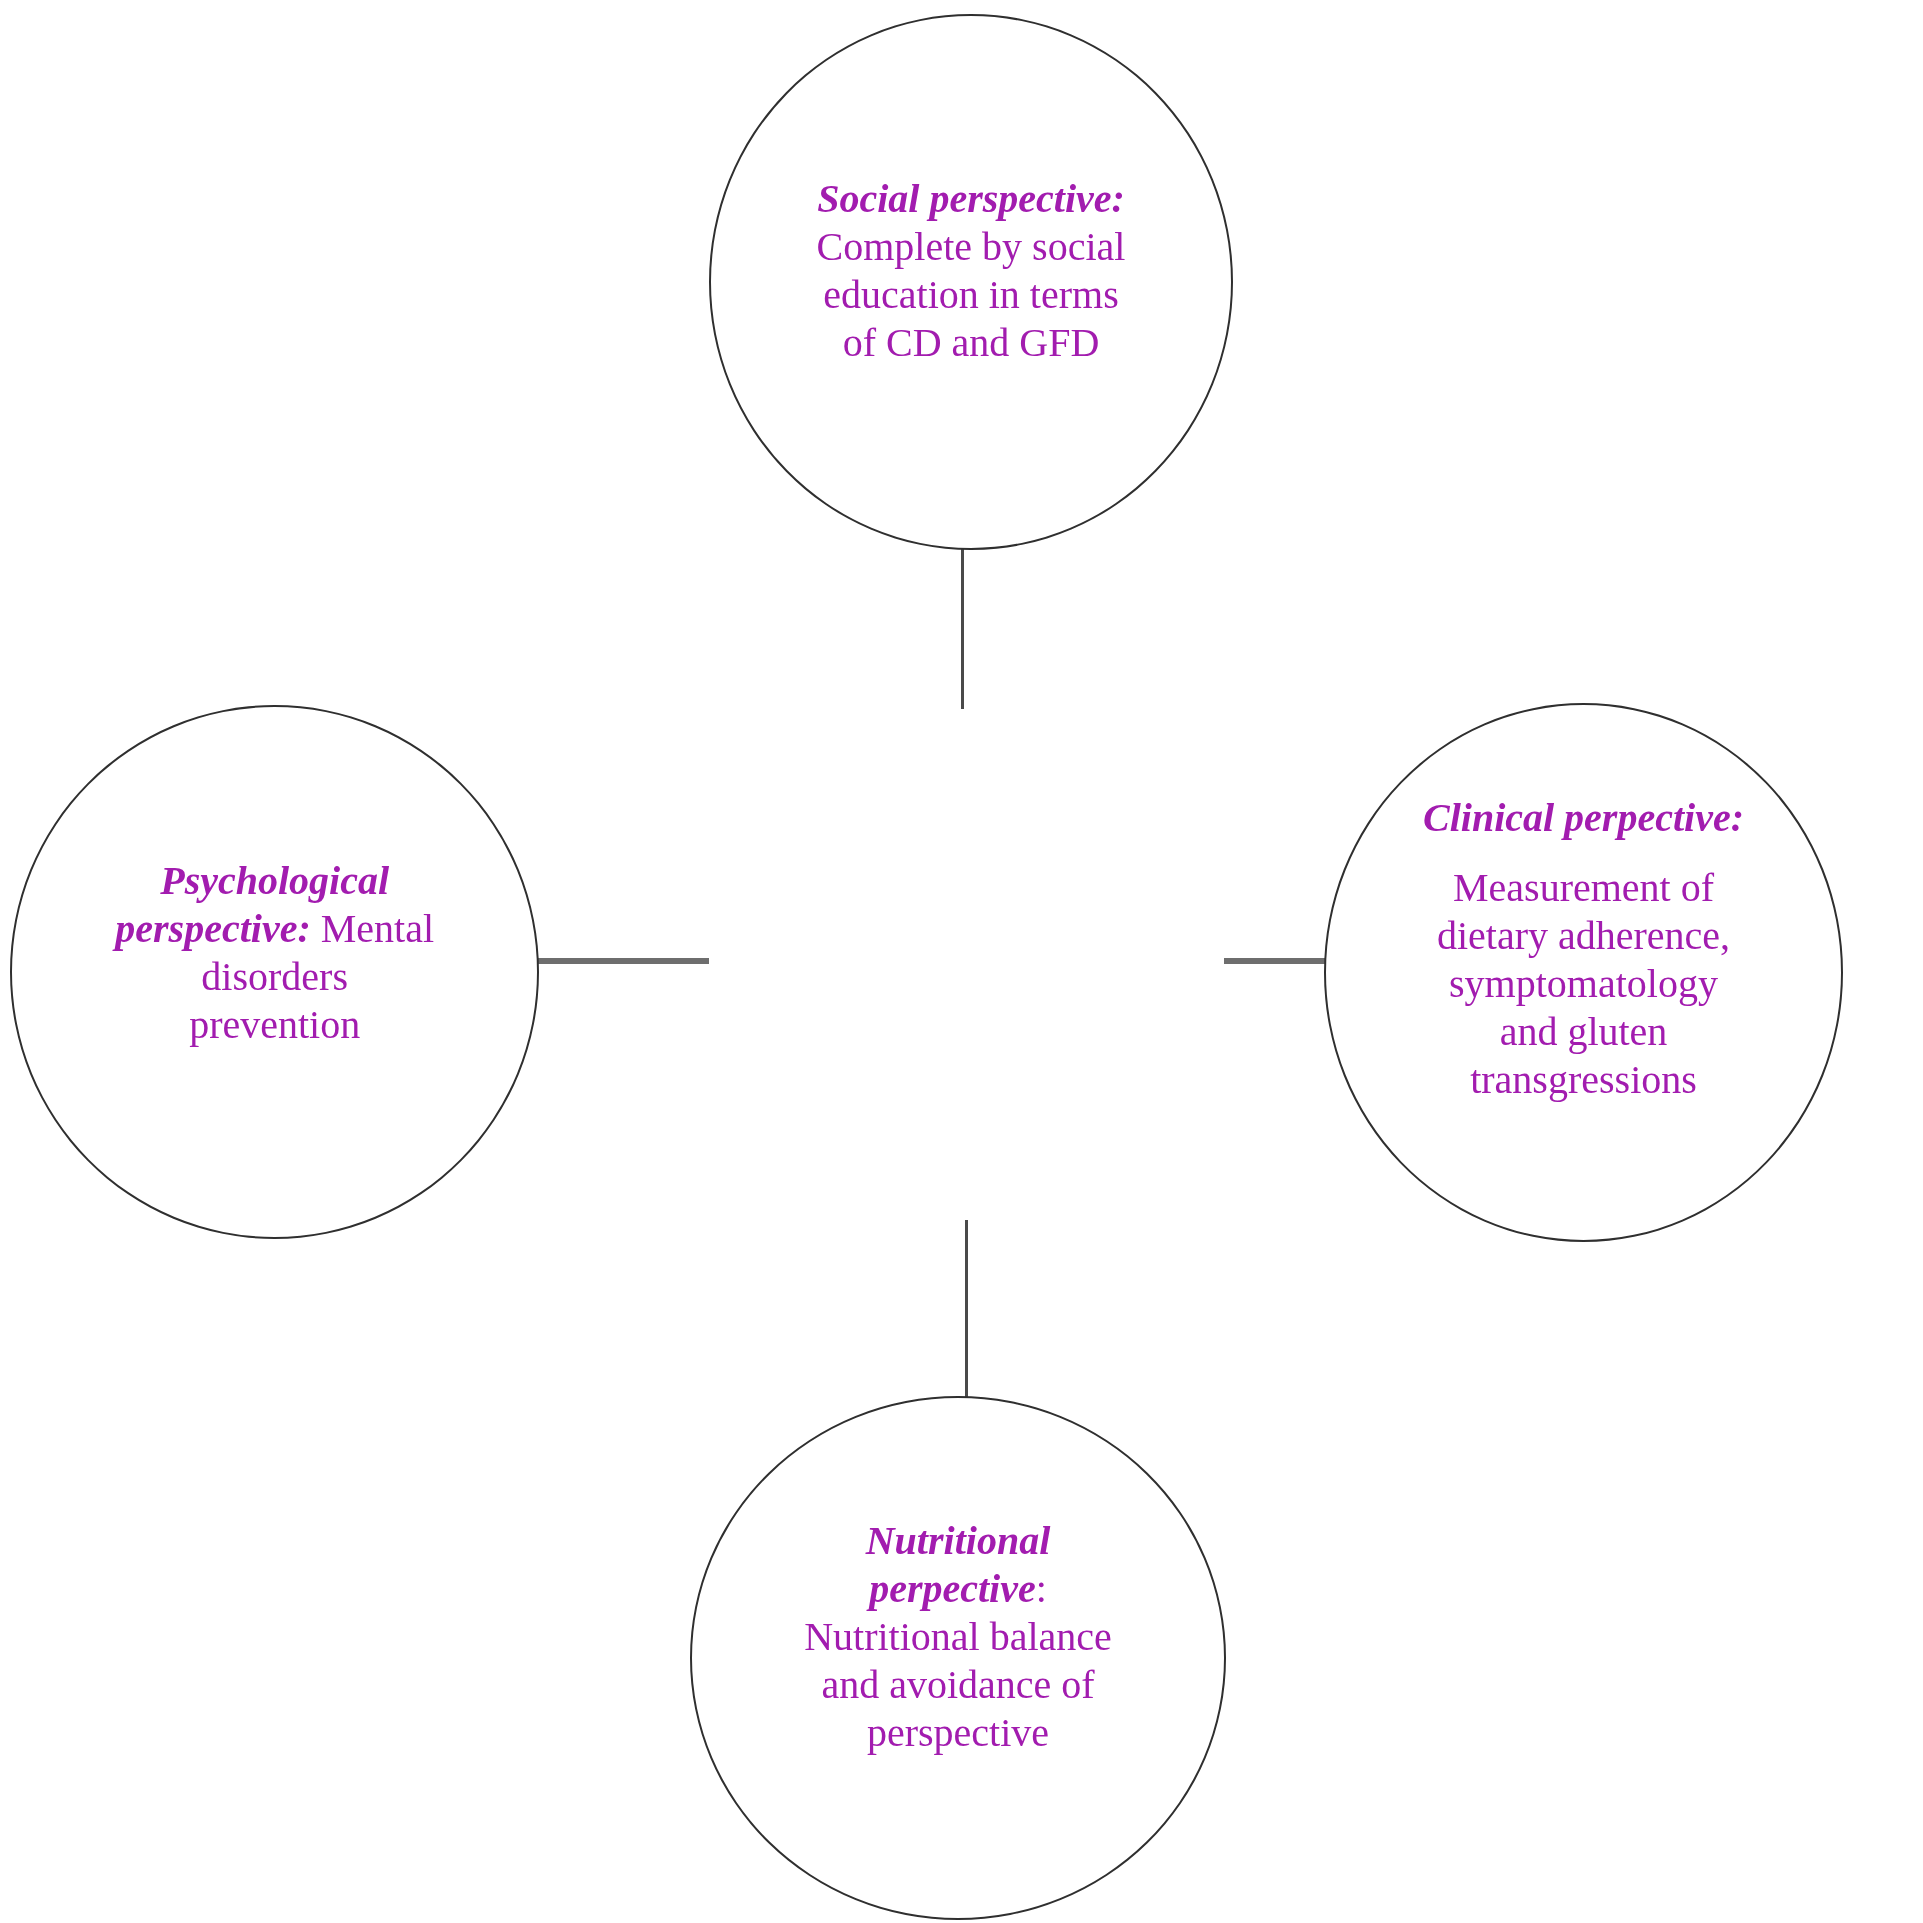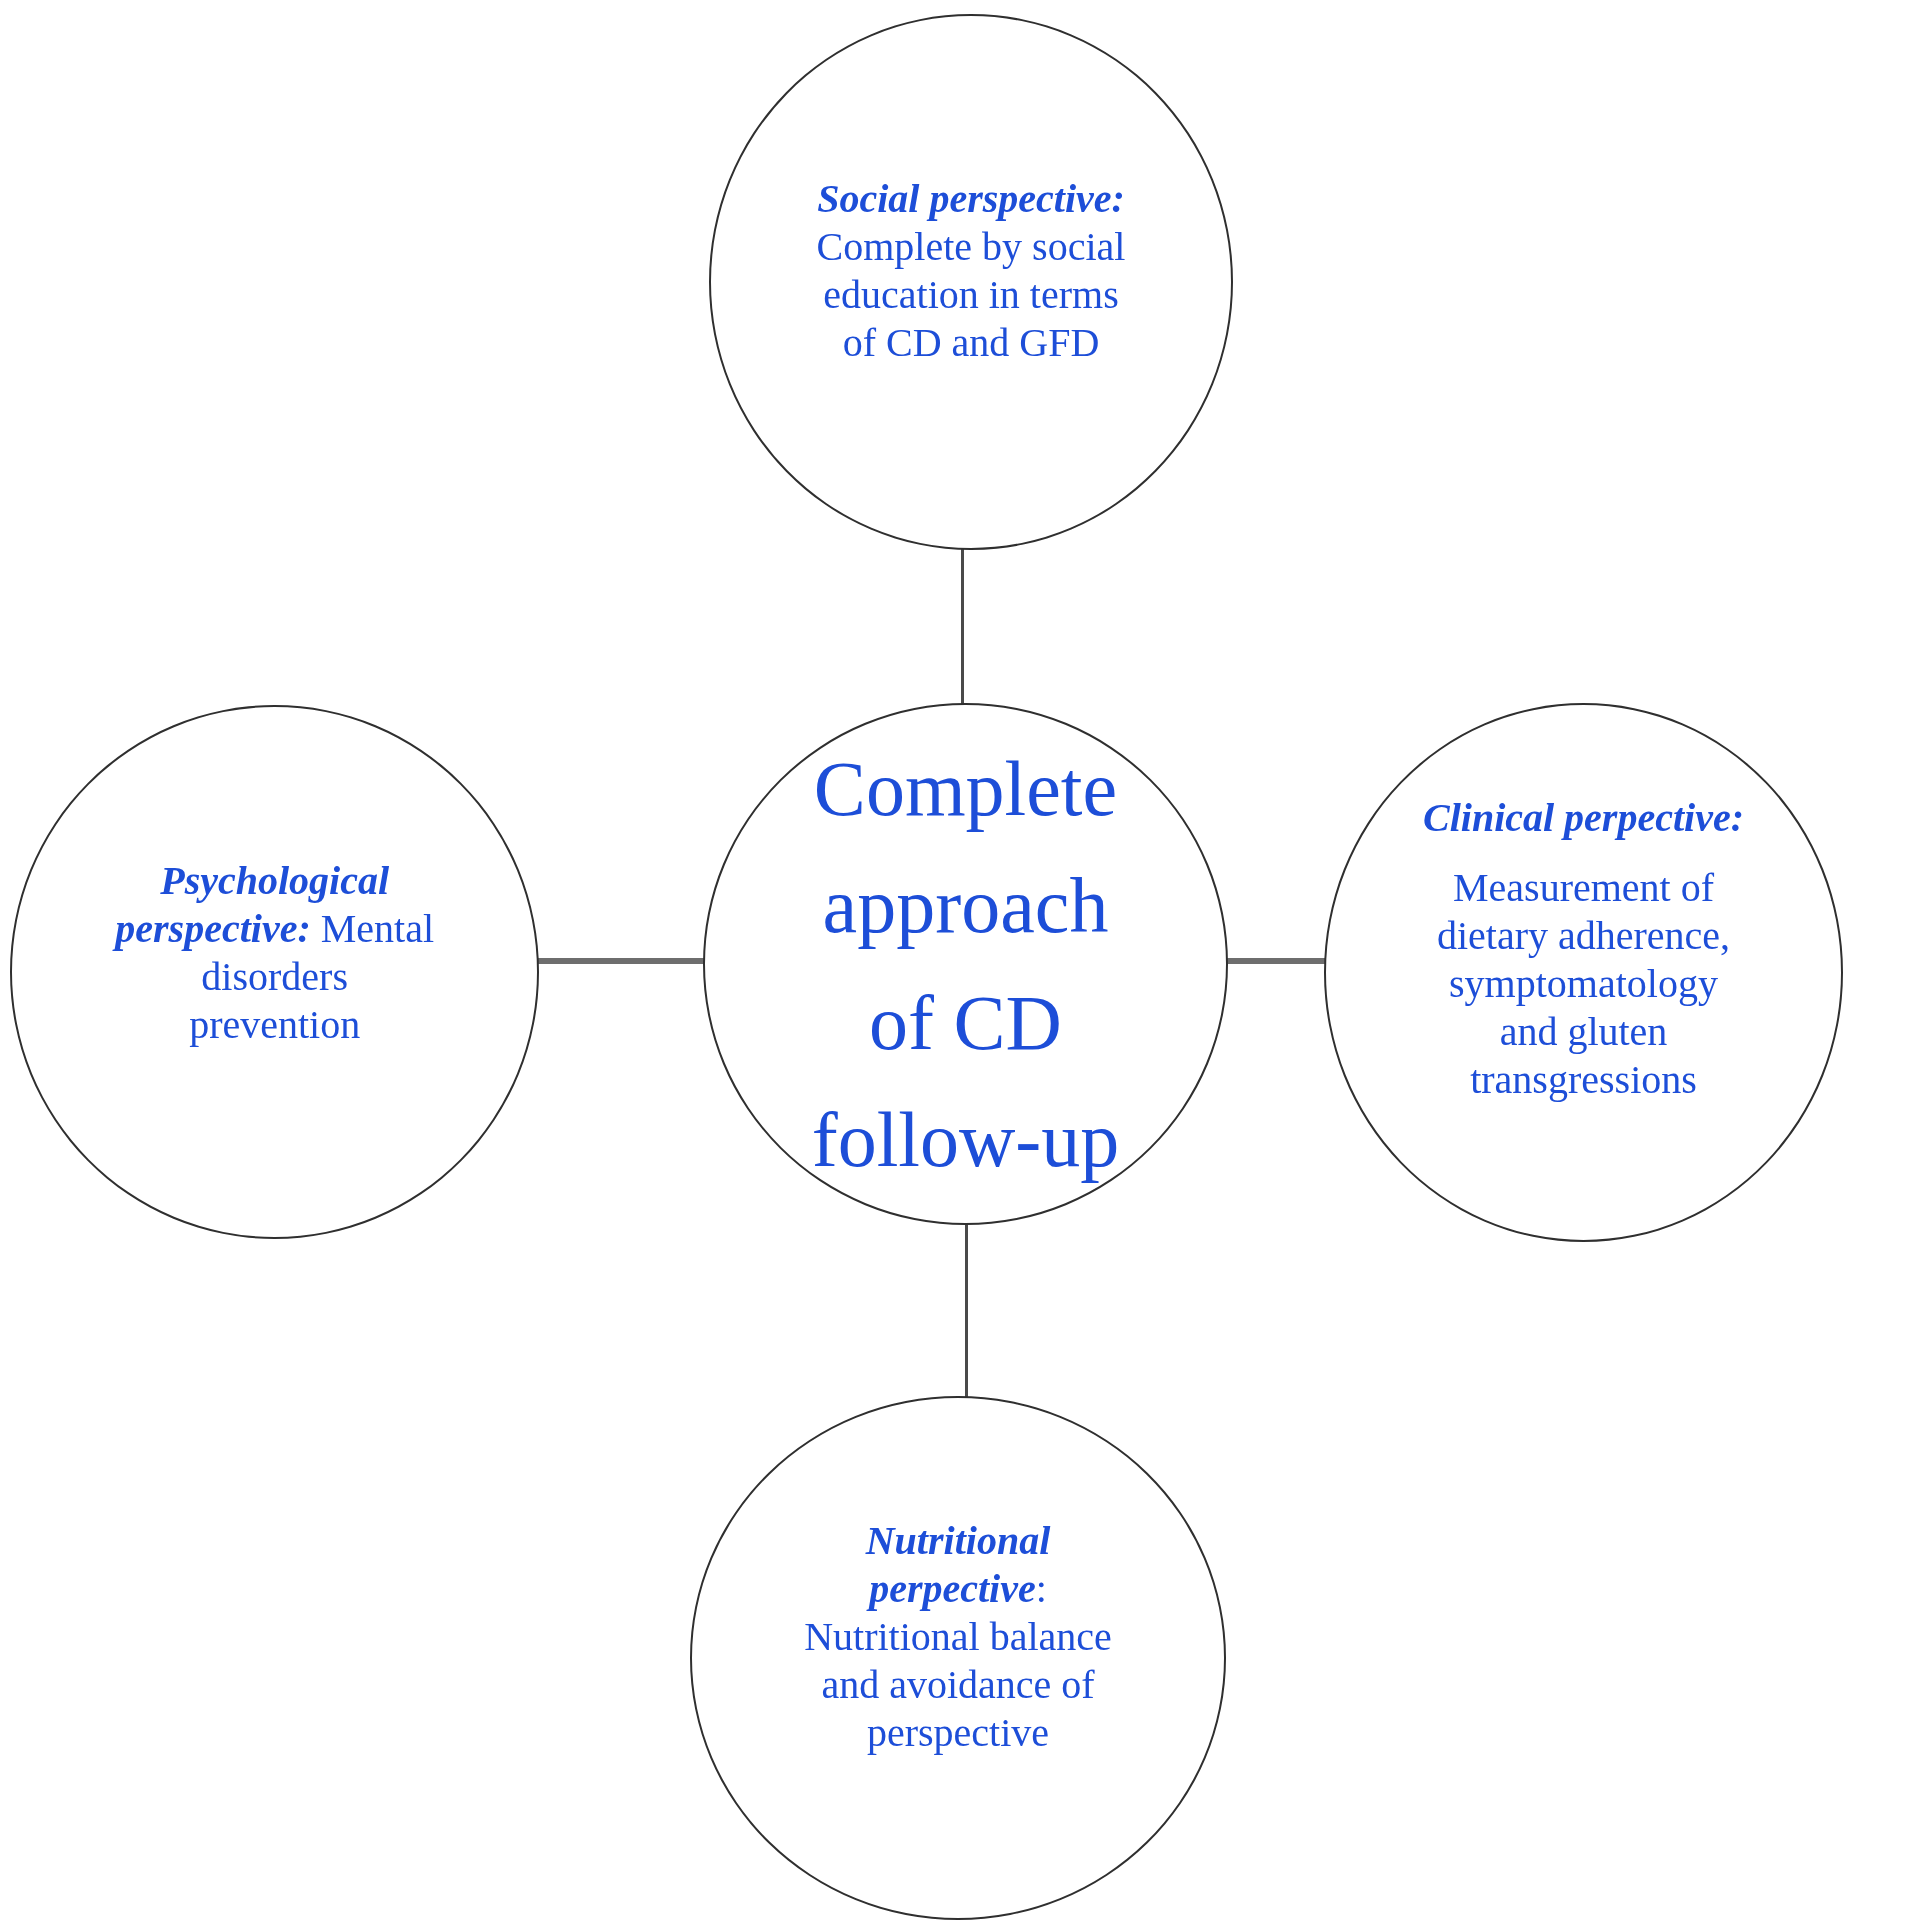--- a/index.html
+++ b/index.html
@@ -6,21 +6,21 @@
     margin: 0;
     padding: 0;
     background: #ffffff;
   }
   .canvas {
     position: relative;
     width: 1924px;
     height: 1924px;
     background: #ffffff;
     font-family: "Liberation Serif", serif;
-    color: #1d4ed8;
+    color: #a21caf;
     overflow: hidden;
   }
   .connector {
     position: absolute;
   }
   .connector.vert { background: #4a4a4a; }
   .connector.horiz { background: #6e6e6e; }
   .conn-top    { left: 961px; top: 546px;  width: 3.4px;   height: 163px; }
   .conn-bottom { left: 965px; top: 1220px; width: 3.4px;   height: 180px; }
   .conn-left   { left: 534px;  top: 958px; width: 175px; height: 6px; }
@@ -77,26 +77,20 @@
     <div class="line">of CD and GFD</div>
   </div>
 
   <div class="node node-left">
     <div class="line heading">Psychological</div>
     <div class="line"><span class="heading">perspective:</span> <span>Mental</span></div>
     <div class="line">disorders</div>
     <div class="line">prevention</div>
   </div>
 
-  <div class="node node-center">
-    <div class="line">Complete</div>
-    <div class="line">approach</div>
-    <div class="line">of CD</div>
-    <div class="line">follow-up</div>
-  </div>
 
   <div class="node node-right">
     <div class="line heading gap-after">Clinical perpective:</div>
     <div class="line">Measurement of</div>
     <div class="line">dietary adherence,</div>
     <div class="line">symptomatology</div>
     <div class="line">and gluten</div>
     <div class="line">transgressions</div>
   </div>
 

